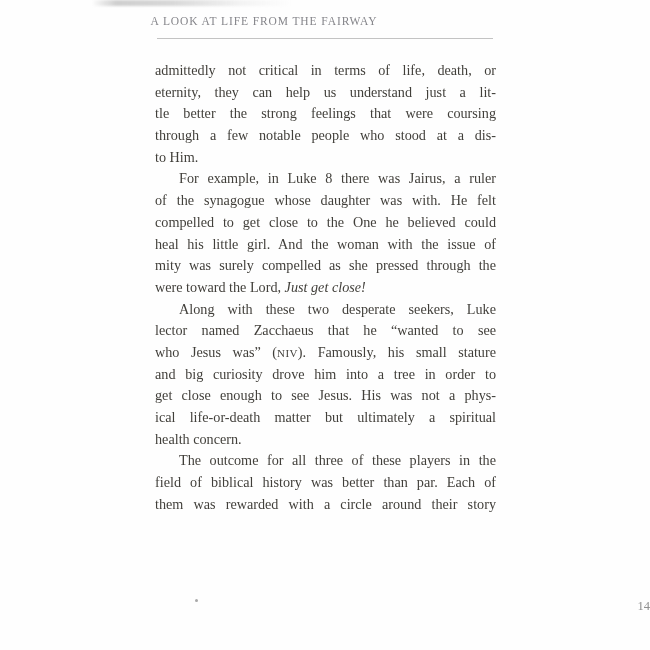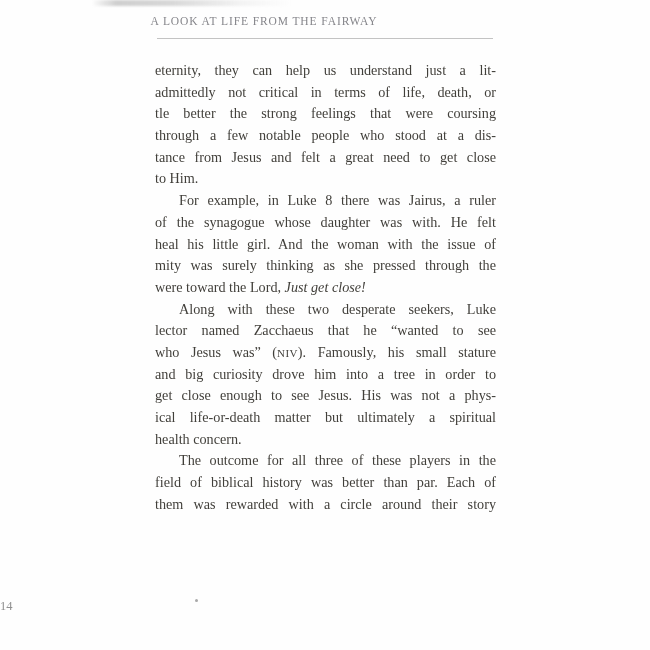--- a/index.html
+++ b/index.html
@@ -86,44 +86,44 @@
     width: 3px;
     height: 3px;
     border-radius: 50%;
     background: #a9a9a9;
   }
   .page-number {
     position: absolute;
     left: 0;
     top: 599px;
     width: 650px;
-    text-align: left;
+    text-align: right;
     font-size: 12.5px;
     color: #8f8f8f;
   }
 </style>
 </head>
 <body>
 
 <div id="stage">
   <div class="page-content">
     <div class="scan-smudge"></div>
     <div class="running-header">A LOOK AT LIFE FROM THE FAIRWAY</div>
     <div class="header-rule"></div>
     <div class="text-column">
+        <div class="line"><span>admittedly not critical in terms of life, death, or</span></div>
         <div class="line"><span>eternity, they can help us understand just a lit-</span></div>
-        <div class="line"><span>admittedly not critical in terms of life, death, or</span></div>
         <div class="line"><span>tle better the strong feelings that were coursing</span></div>
         <div class="line"><span>through a few notable people who stood at a dis-</span></div>
-        <div class="line"><span>tance from Jesus and felt a great need to get close</span></div>
         <div class="line lastline"><span>to Him.</span></div>
         <div class="line indent"><span>For example, in Luke 8 there was Jairus, a ruler</span></div>
         <div class="line"><span>of the synagogue whose daughter was with. He felt</span></div>
+        <div class="line"><span>compelled to get close to the One he believed could</span></div>
         <div class="line"><span>heal his little girl. And the woman with the issue of</span></div>
-        <div class="line"><span>mity was surely thinking as she pressed through the</span></div>
+        <div class="line"><span>mity was surely compelled as she pressed through the</span></div>
         <div class="line lastline"><span>were toward the Lord, </span><span class="it">Just get close!</span></div>
         <div class="line indent"><span>Along with these two desperate seekers, Luke</span></div>
         <div class="line"><span>lector named Zacchaeus that he “wanted to see</span></div>
         <div class="line"><span>who Jesus was” (</span><span class="sc">NIV</span><span>). Famously, his small stature</span></div>
         <div class="line"><span>and big curiosity drove him into a tree in order to</span></div>
         <div class="line"><span>get close enough to see Jesus. His was not a phys-</span></div>
         <div class="line"><span>ical life-or-death matter but ultimately a spiritual</span></div>
         <div class="line lastline"><span>health concern.</span></div>
         <div class="line indent"><span>The outcome for all three of these players in the</span></div>
         <div class="line"><span>field of biblical history was better than par. Each of</span></div>

